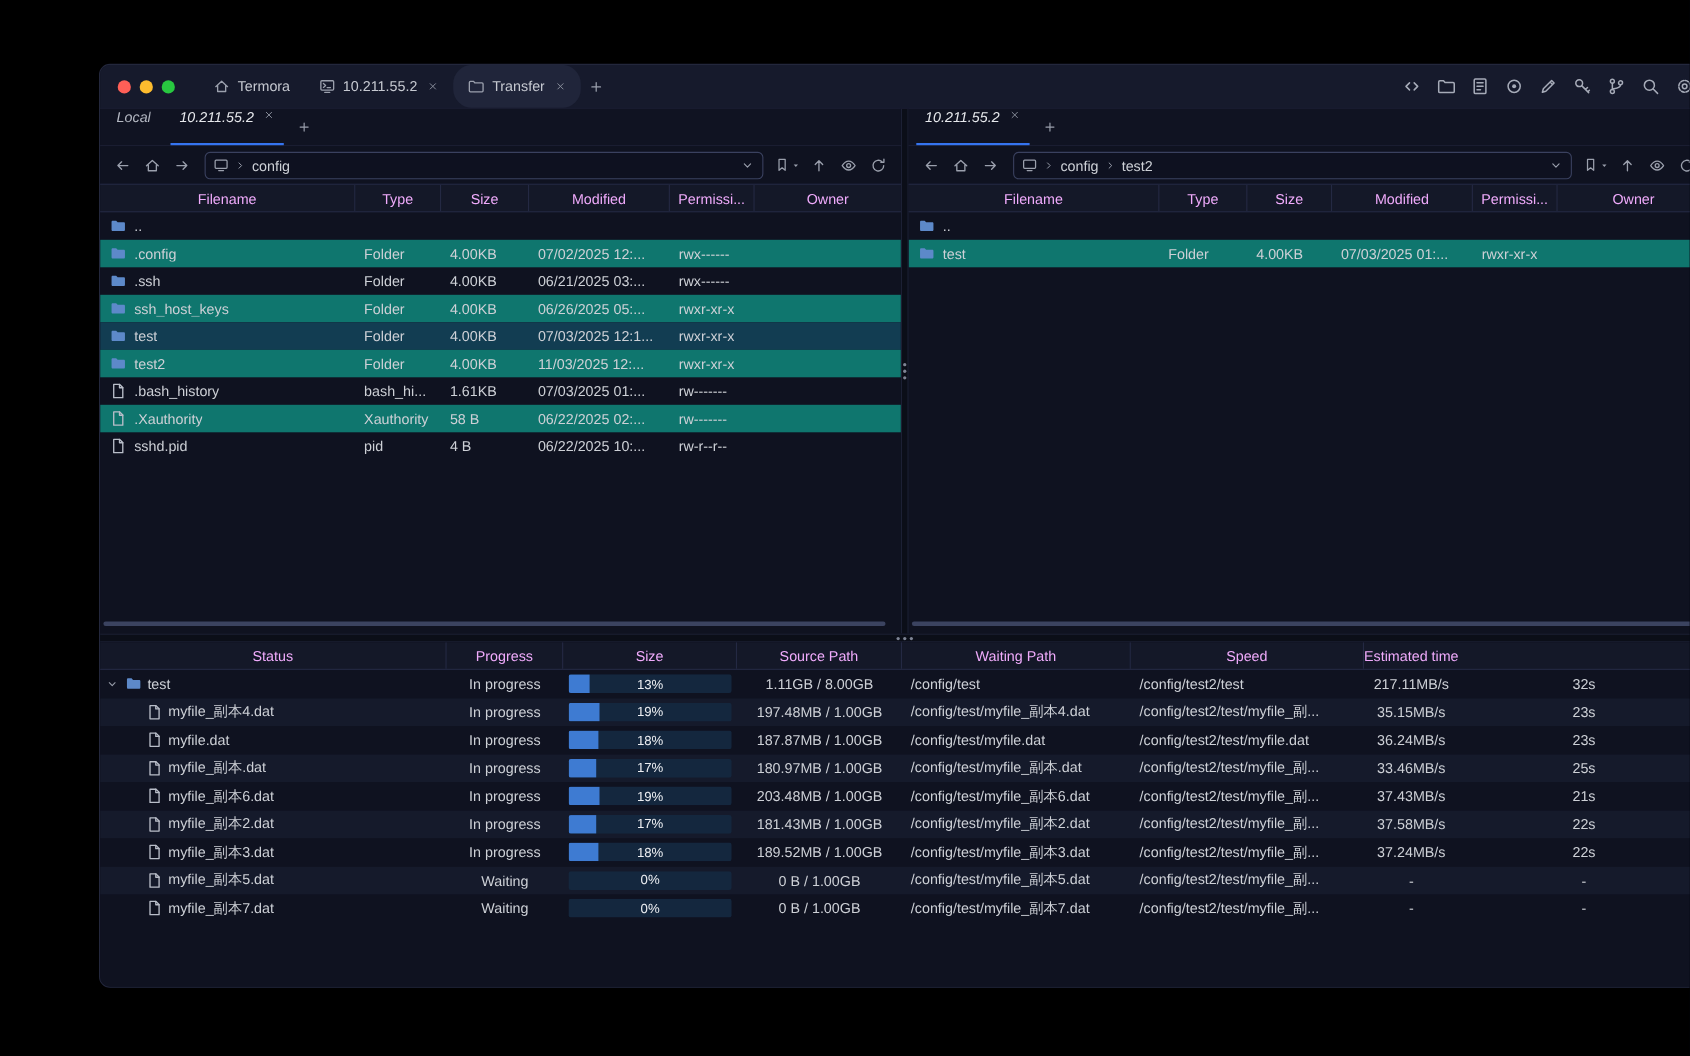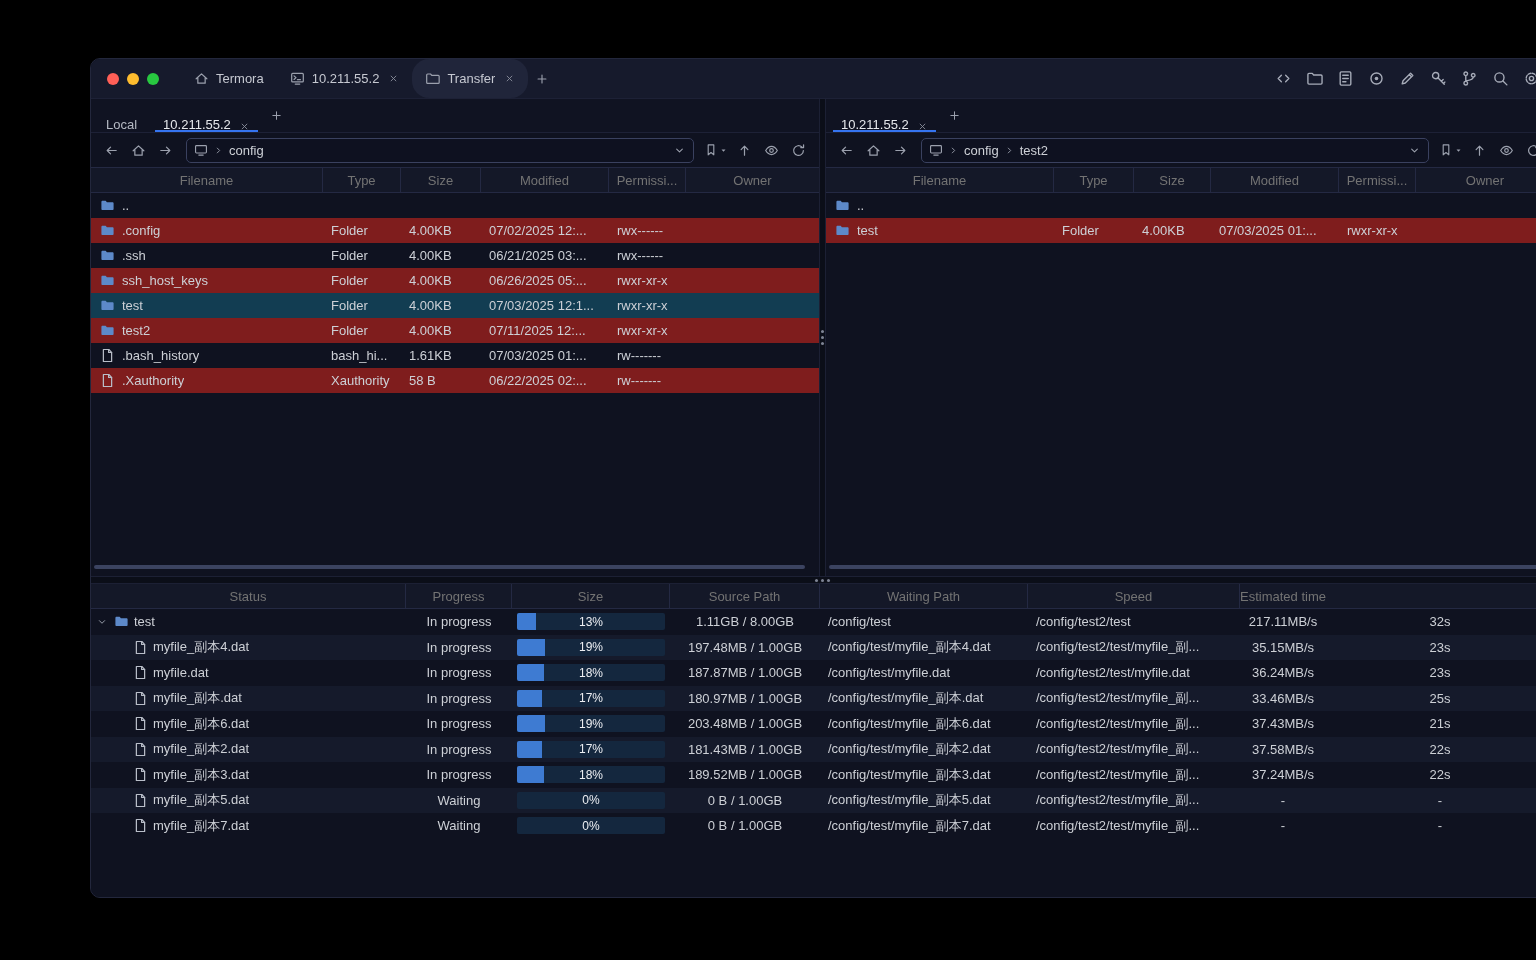--- a/index.html
+++ b/index.html
@@ -45,21 +45,21 @@
   .panels { display:flex; height:477px; flex:none; background:#0f1220; }
   .panel { flex:1; min-width:0; display:flex; flex-direction:column; position:relative; }
   .vsplit { width:7px; flex:none; background:#0b0e18; border-left:1px solid #1c2034; border-right:1px solid #1c2034;
     display:flex; align-items:center; justify-content:center; }
   .grip-v { width:3px; height:3px; border-radius:50%; background:#7e8494; box-shadow:0 -6px 0 #7e8494, 0 6px 0 #7e8494; }
   .hsplit { height:8px; flex:none; background:#0b0e18; border-top:1px solid #1c2034; border-bottom:1px solid #1c2034;
     display:flex; align-items:center; justify-content:center; }
   .grip-h { width:3px; height:3px; border-radius:50%; background:#7e8494; box-shadow:-6px 0 0 #7e8494, 6px 0 0 #7e8494; }
   
   .ptabs { height:34px; flex:none; display:flex; align-items:stretch; border-bottom:1px solid #1d2136; padding-left:2px; background:#10142  ; background:#101322; }
-  .ptab { display:flex; align-items:flex-end; gap:6px; padding:0 13px; font-size:13px; color:#b5b9c3; position:relative; }
+  .ptab { display:flex; align-items:flex-start; gap:6px; padding:0 13px; font-size:13px; color:#b5b9c3; position:relative;font-style:italic; }
   .ptab.active { color:#e6e8ec; }
   .ptab.active::after { content:""; position:absolute; left:5px; right:5px; bottom:0; height:2px; background:#3574f0; }
   .ptab-plus { width:28px; display:flex; align-items:center; justify-content:center; color:#9ba0ad; }
   .ptab-plus svg { width:13px; height:13px; }
   
   .pnav { height:34px; flex:none; display:flex; align-items:center; padding:0 8px; gap:2px; background:#0f1220; }
   .nav-btn { width:25px; height:25px; border-radius:4px; display:flex; align-items:center; justify-content:center; color:#9ba0ad; flex:none; }
   .bm { width:auto; padding:0 2px; gap:1px; }
   .caret { display:inline-flex; color:#9ba0ad; }
   .caret svg { width:9px; height:9px; }
@@ -70,26 +70,26 @@
   .pseg { font-size:13px; color:#cdd0d6; white-space:nowrap; }
   .pdd { margin-left:auto; display:inline-flex; color:#9ba0ad; }
   .pdd svg { width:13px; height:13px; }
   
   .gl { grid-template-columns:232px 78px 80px 128px 77px minmax(0,1fr); }
   .gr { grid-template-columns:228px 80px 77px 128px 77px minmax(0,1fr); }
   .tg { grid-template-columns:315px 106px 158px 150px 208px 212px 86px minmax(0,1fr); }
   .fhead, .thead { display:grid; height:26px; flex:none; align-items:stretch; background:#141828;
     border-top:1px solid #242943; border-bottom:1px solid #242943; }
   .thead { height:25px; border-top:none; }
-  .fh { display:flex; align-items:center; justify-content:center; font-size:13px; color:#737373;
+  .fh { display:flex; align-items:center; justify-content:center; font-size:13px; color:#f0abfc;
     border-right:1px solid #242943; overflow:hidden; white-space:nowrap; }
   .fh:last-child { border-right:none; }
   .fbody { flex:1; overflow:hidden; }
   .frow { display:grid; height:25px; align-items:center; }
-  .frow.alt { background:#7f1d1d; }
+  .frow.alt { background:#0f766e; }
   .frow.sel { background:#123d52; }
   .fc { font-size:13px; color:#cdd0d6; padding:0 8px; white-space:nowrap; overflow:hidden; }
   .fc-name { display:flex; align-items:center; gap:7px; padding-left:9px; }
   .hscroll { position:absolute; left:3px; right:14px; bottom:7px; height:4px; border-radius:2px; background:#3b4360; }
   
   .transfer { flex:1; min-height:0; background:#0f1220; display:flex; flex-direction:column; }
   .tbody { flex:1; overflow:hidden; }
   .trow { display:grid; height:25.5px; align-items:center; }
   .trow.alt { background:#151a2b; }
   .tc { font-size:13px; color:#cdd0d6; padding:0 8px; white-space:nowrap; overflow:hidden; }
@@ -415,21 +415,21 @@
             <div class="fc fc-name">
               <span class="ic ic15">
                 <svg viewBox="0 0 16 16">
                   <path class="ff" d="M1.5 4c0-.7.5-1.2 1.2-1.2h3.3l1.4 1.6h6c.6 0 1.1.5 1.1 1.1v6.2c0 .7-.5 1.2-1.2 1.2H2.7c-.7 0-1.2-.5-1.2-1.2z"></path>
                 </svg>
               </span>
               <span class="ftext">test2</span>
             </div>
             <div class="fc">Folder</div>
             <div class="fc">4.00KB</div>
-            <div class="fc">07/11/2025 12:...</div>
+            <div class="fc">11/03/2025 12:...</div>
             <div class="fc">rwxr-xr-x</div>
             <div class="fc"></div>
           </div>
           <div class="frow gl">
             <div class="fc fc-name">
               <span class="ic ic15 fdc">
                 <svg viewBox="0 0 16 16">
                   <path d="M3.6 1.6h5.8l3 3v9.8H3.6z"></path>
                   <path d="M9.2 1.6v3.2h3.2"></path>
                 </svg>
@@ -449,20 +449,36 @@
                   <path d="M3.6 1.6h5.8l3 3v9.8H3.6z"></path>
                   <path d="M9.2 1.6v3.2h3.2"></path>
                 </svg>
               </span>
               <span class="ftext">.Xauthority</span>
             </div>
             <div class="fc">Xauthority</div>
             <div class="fc">58 B</div>
             <div class="fc">06/22/2025 02:...</div>
             <div class="fc">rw-------</div>
+            <div class="fc"></div>
+          </div>
+          <div class="frow gl">
+            <div class="fc fc-name">
+              <span class="ic ic15 fdc">
+                <svg viewBox="0 0 16 16">
+                  <path d="M3.6 1.6h5.8l3 3v9.8H3.6z"></path>
+                  <path d="M9.2 1.6v3.2h3.2"></path>
+                </svg>
+              </span>
+              <span class="ftext">sshd.pid</span>
+            </div>
+            <div class="fc">pid</div>
+            <div class="fc">4 B</div>
+            <div class="fc">06/22/2025 10:...</div>
+            <div class="fc">rw-r--r--</div>
             <div class="fc"></div>
           </div>
         </div>
         <div class="hscroll"></div>
       </div>
     <div class="vsplit">
         <span class="grip-v"></span>
       </div>
     <div class="panel" id="panel-right">
         <div class="ptabs">

